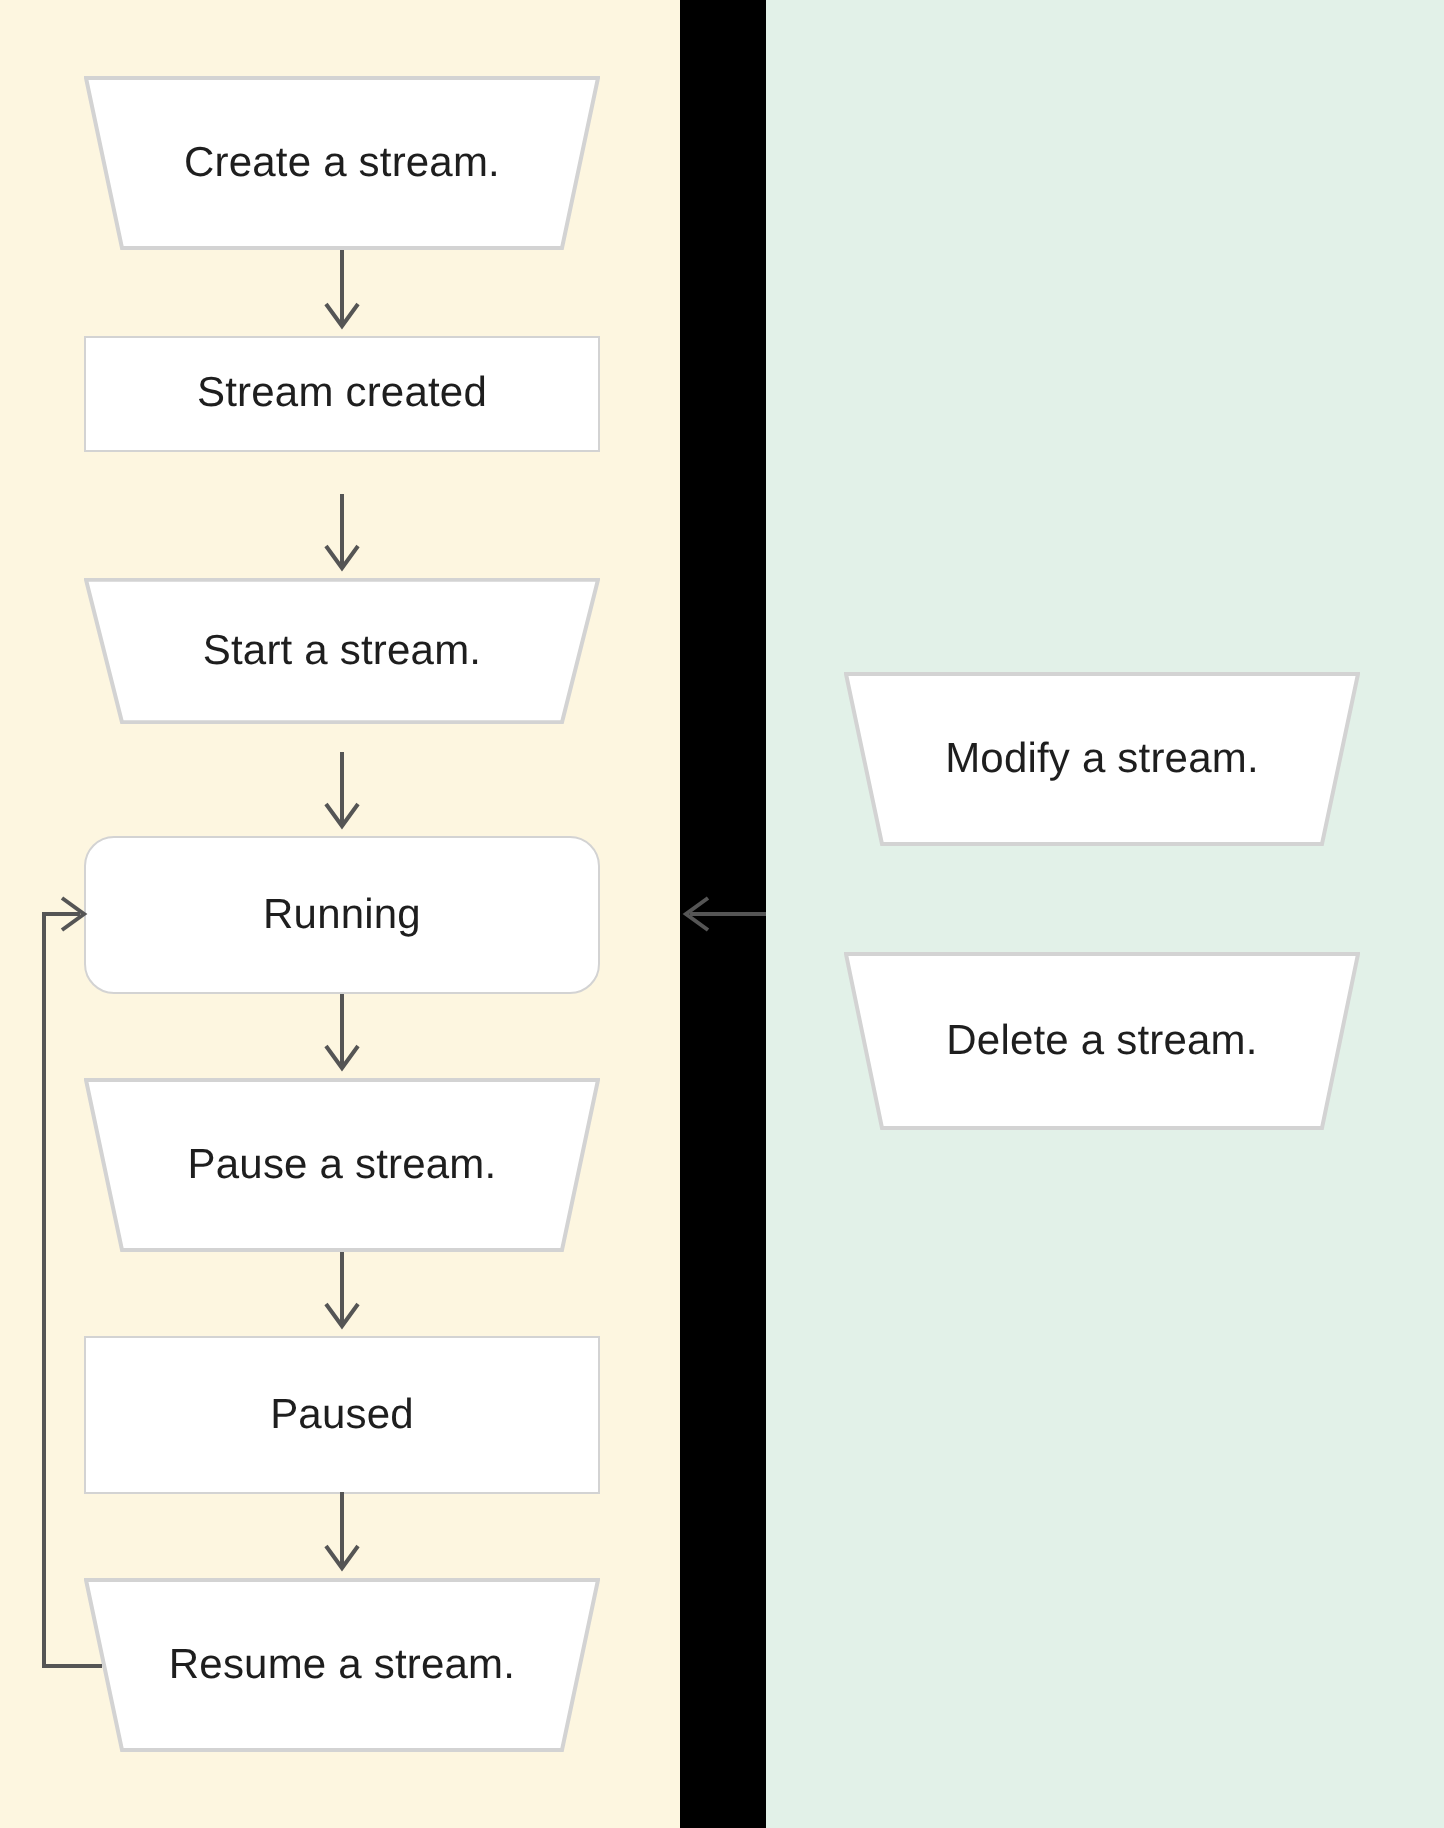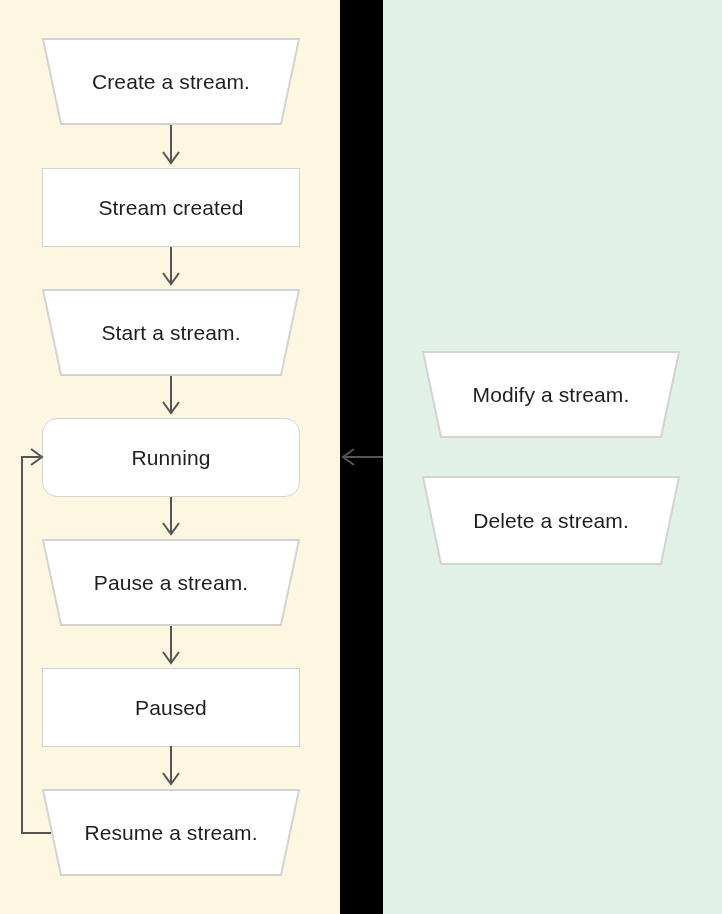--- a/index.html
+++ b/index.html
@@ -118,25 +118,25 @@
 
   <div class="node trap" style="left:42px; top:38px; width:258px; height:87px;align-items:center;">
     <span class="trap-shape">
       <svg viewBox="0 0 258 87" preserveAspectRatio="none">
         <polygon points="1,1 257,1 239,86 19,86" fill="#ffffff" stroke="#d3d3d3" stroke-width="2" vector-effect="non-scaling-stroke"></polygon>
       </svg>
     </span>
     <span class="node-label">Create a stream.</span>
   </div>
 
-  <div class="node rect" style="left:42px; top:168px; width:258px; height:79px;">
+  <div class="node rect" style="left:42px; top:168px; width:258px; height:58px;">
     <span class="node-label">Stream created</span>
   </div>
 
-  <div class="node trap" style="left:42px; top:289px; width:258px; height:87px;">
+  <div class="node trap" style="left:42px; top:289px; width:258px; height:73px;">
     <span class="trap-shape">
       <svg viewBox="0 0 258 87" preserveAspectRatio="none">
         <polygon points="1,1 257,1 239,86 19,86" fill="#ffffff" stroke="#d3d3d3" stroke-width="2" vector-effect="non-scaling-stroke"></polygon>
       </svg>
     </span>
     <span class="node-label">Start a stream.</span>
   </div>
 
   <div class="node rect" style="left:42px; top:418px; width:258px; height:79px;border-radius:15px;">
     <span class="node-label">Running</span>
@@ -157,21 +157,21 @@
 
   <div class="node trap" style="left:42px; top:789px; width:258px; height:87px;">
     <span class="trap-shape">
       <svg viewBox="0 0 258 87" preserveAspectRatio="none">
         <polygon points="1,1 257,1 239,86 19,86" fill="#ffffff" stroke="#d3d3d3" stroke-width="2" vector-effect="non-scaling-stroke"></polygon>
       </svg>
     </span>
     <span class="node-label">Resume a stream.</span>
   </div>
 
-  <div class="node trap" style="left:422px; top:351px; width:258px; height:87px;">
+  <div class="node trap" style="left:422px; top:336px; width:258px; height:87px;">
     <span class="trap-shape">
       <svg viewBox="0 0 258 87" preserveAspectRatio="none">
         <polygon points="1,1 257,1 239,86 19,86" fill="#ffffff" stroke="#d3d3d3" stroke-width="2" vector-effect="non-scaling-stroke"></polygon>
       </svg>
     </span>
     <span class="node-label">Modify a stream.</span>
   </div>
 
   <div class="node trap" style="left:422px; top:476px; width:258px; height:89px;">
     <span class="trap-shape">

